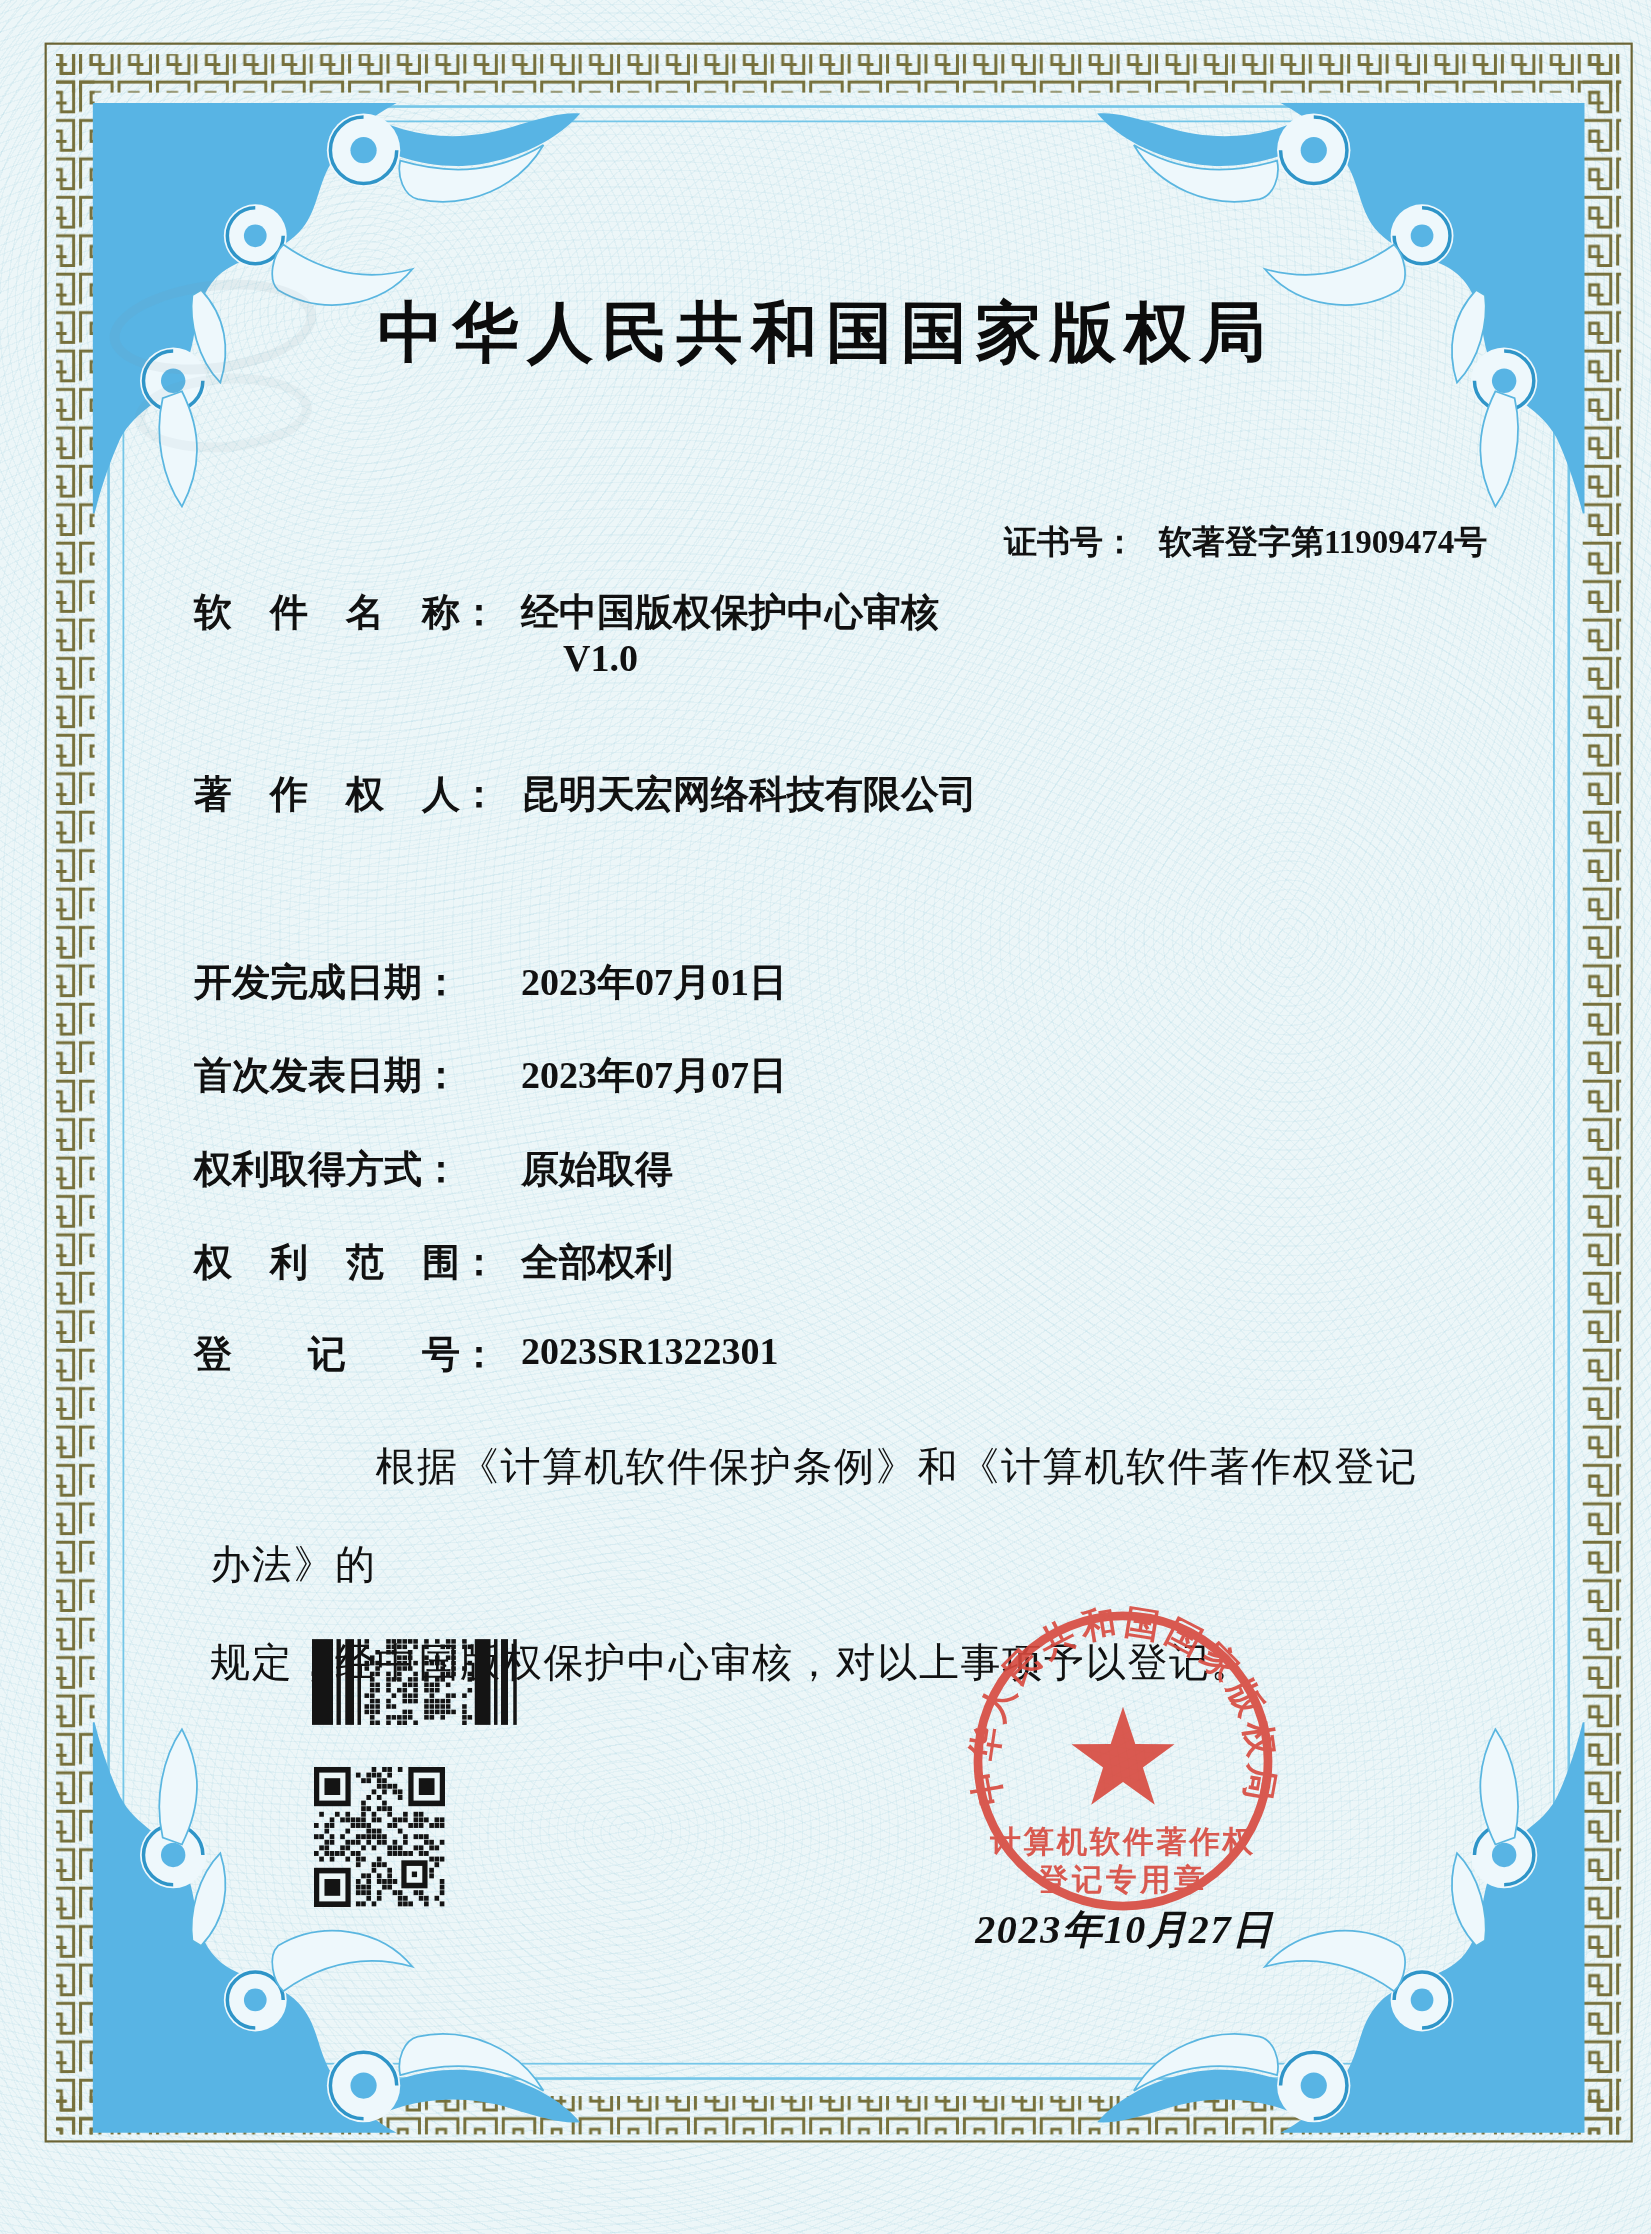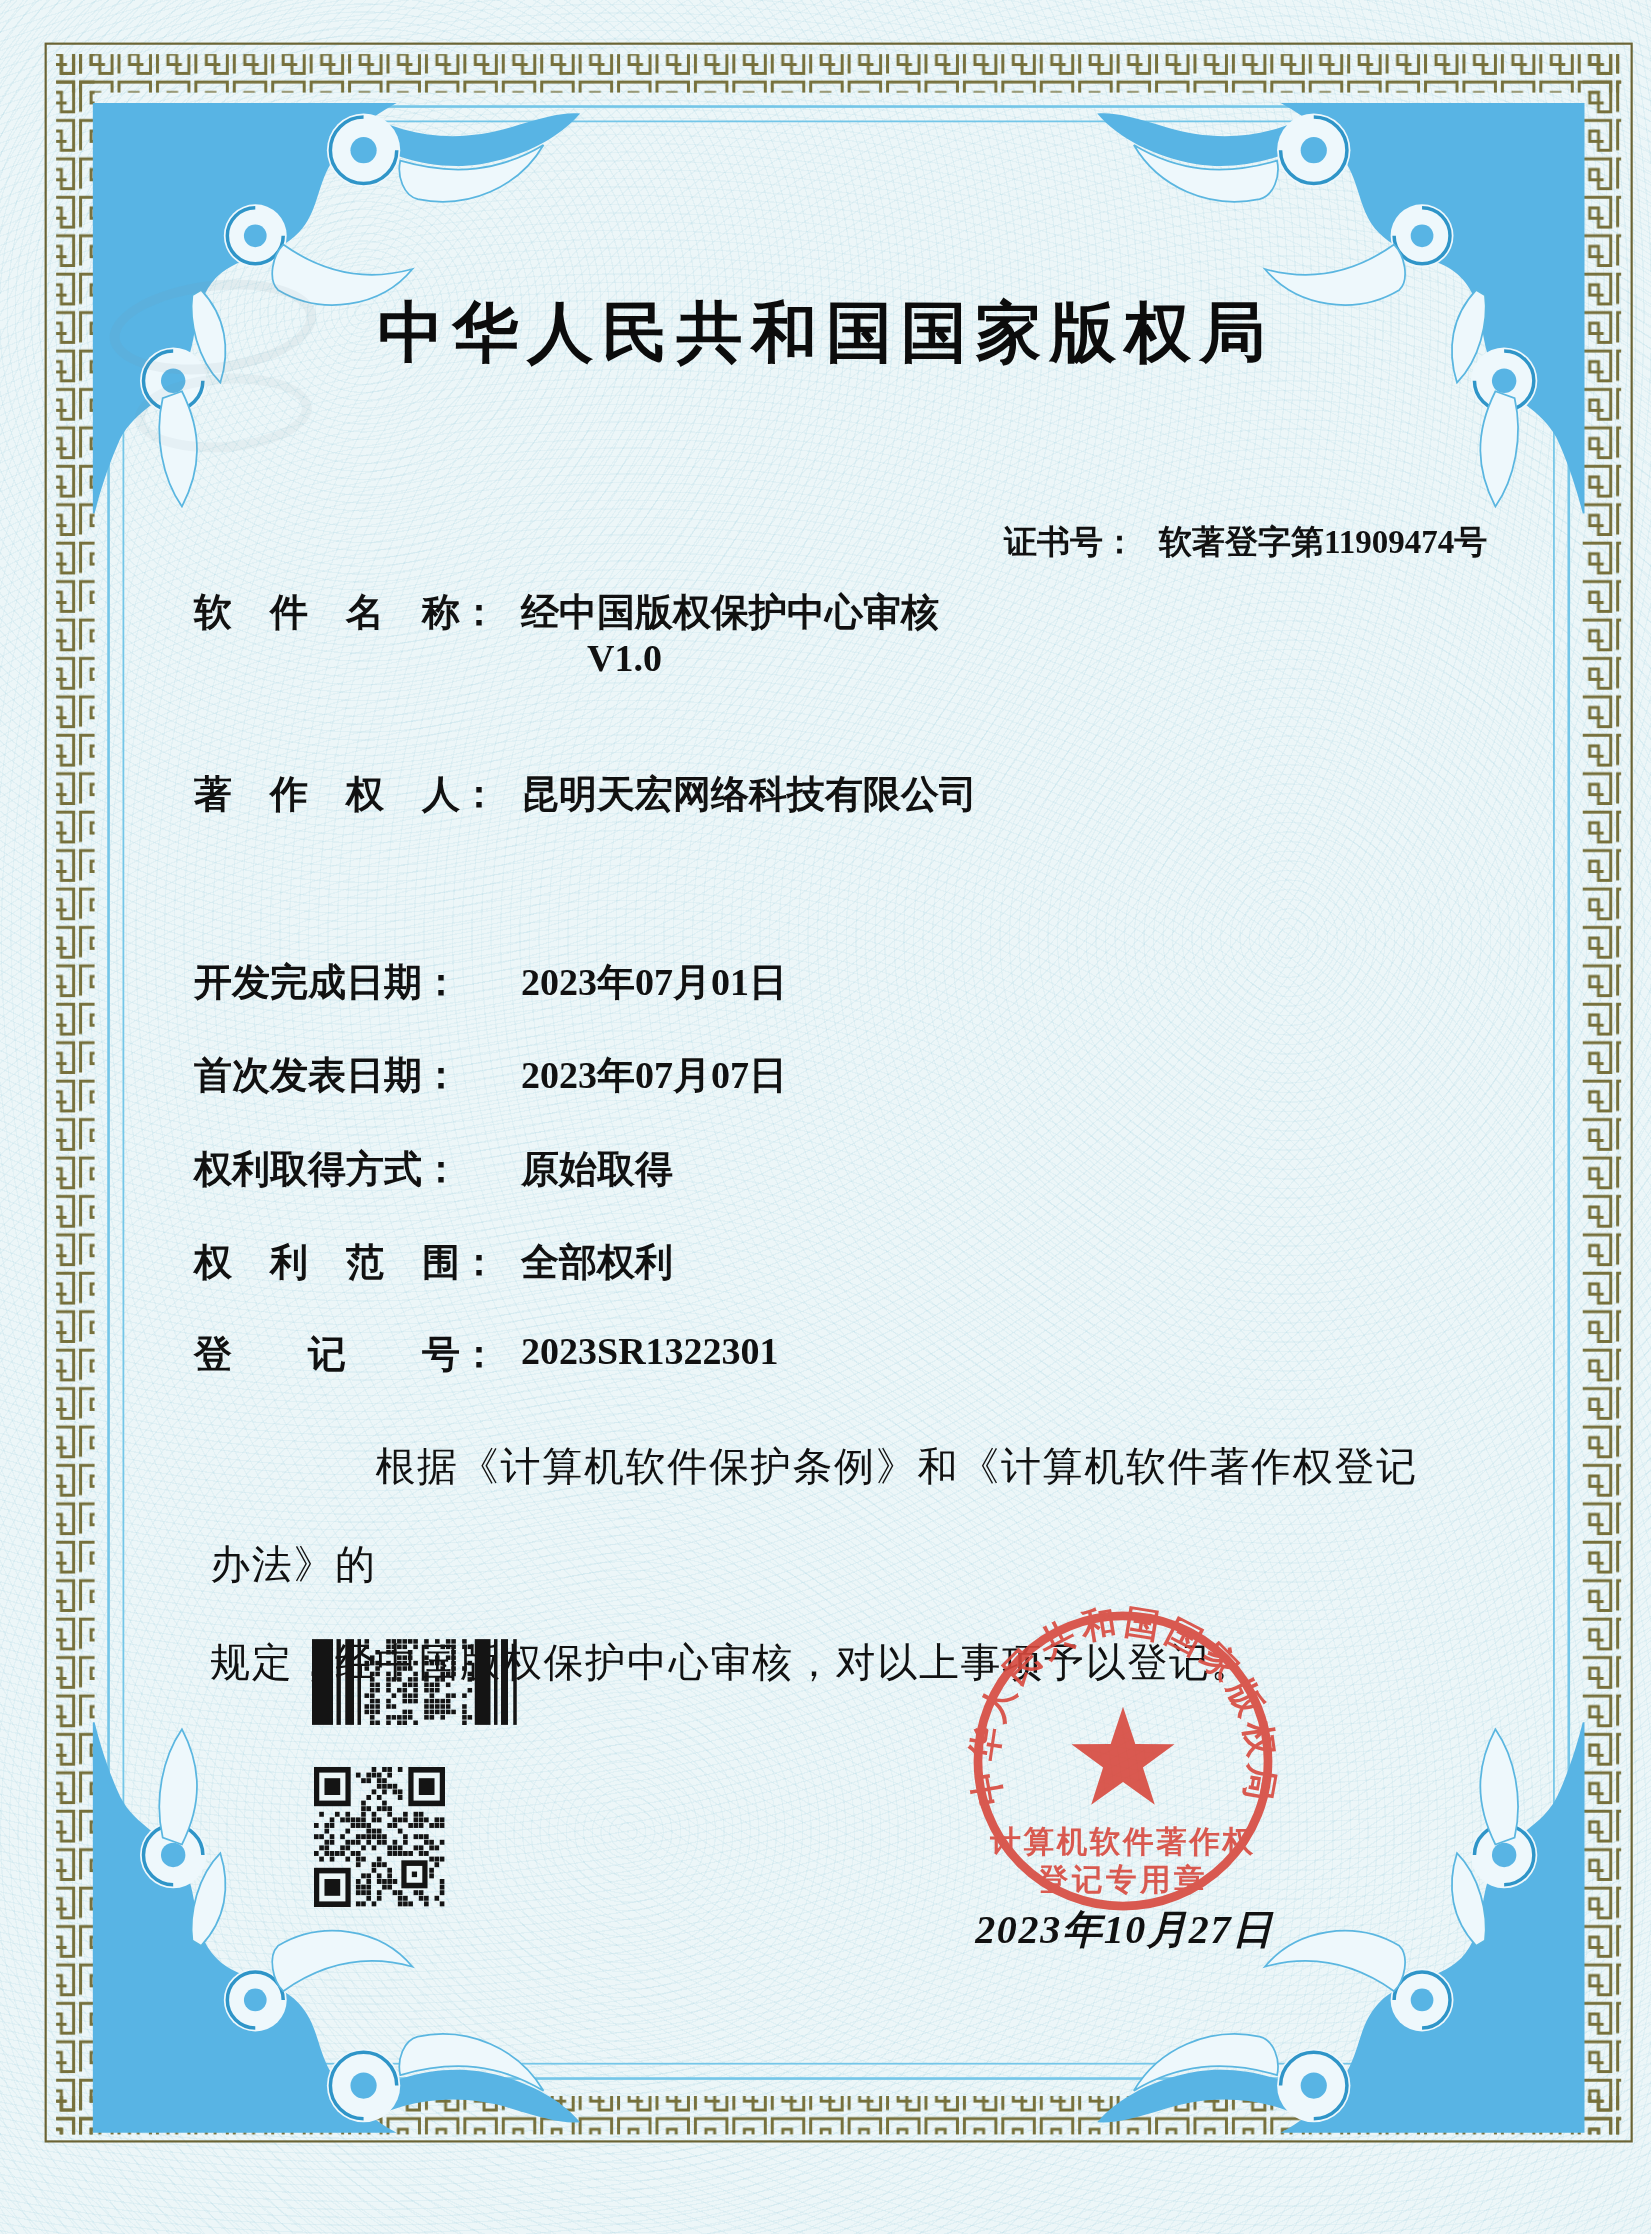--- a/index.html
+++ b/index.html
@@ -14,21 +14,21 @@
   }
   .abs{position:absolute;}
   #frame-svg{left:0;top:0;}
   .title{left:0;right:0;text-align:center;font-weight:700;color:#0c0c0c;}
   #authority-title{top:288px;font-size:66px;letter-spacing:8.7px;}
   #certificate-title{top:377px;font-size:79px;letter-spacing:7px;}
   #cert-no-row{left:1004px;top:508px;font-size:33px;font-weight:700;display:flex;gap:23px;white-space:nowrap;margin-top:12px;}
   .field-row{left:0;top:0;height:52px;font-size:38px;font-weight:700;white-space:nowrap;}
   .field-row .lbl{position:absolute;left:194px;}
   .field-row .val{position:absolute;left:521px;}
-  #version-line{left:563px;font-size:38px;font-weight:700;margin-left:24px;}
+  #version-line{left:563px;font-size:38px;font-weight:700;}
   #statement{left:210px;top:1418px;width:1244px;font-size:40px;font-weight:400;line-height:98px;letter-spacing:1.7px;}
   #statement .indent{text-indent:82px;}
   #issue-date{left:948px;top:1902px;width:353px;text-align:center;font-size:40px;font-weight:700;letter-spacing:1.7px;font-style:italic;}
   #seal{left:964px;top:1602px;color:#d8493e;opacity:.9;}
   #seal text, #seal textPath{font-family:"Liberation Serif","DejaVu Serif",serif;font-weight:700;}
   .watermark{border-radius:50%;border:10.5px solid rgba(120,140,150,.09);}
   #wm1{left:109px;top:281px;width:188px;height:72px;transform:rotate(-7deg);}
   #wm2{left:135px;top:374px;width:157px;height:58px;transform:rotate(-4deg);border-color:rgba(120,140,150,.07);}
 </style>
 </head>

